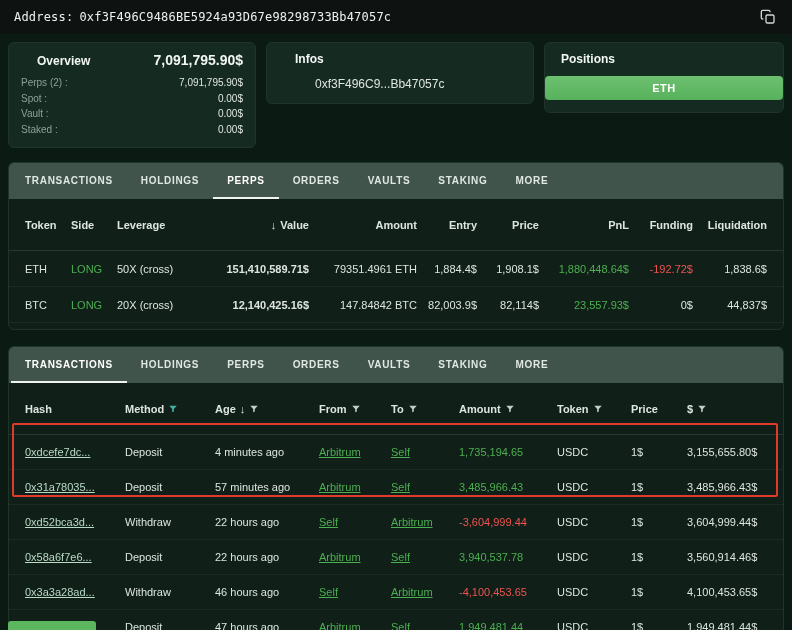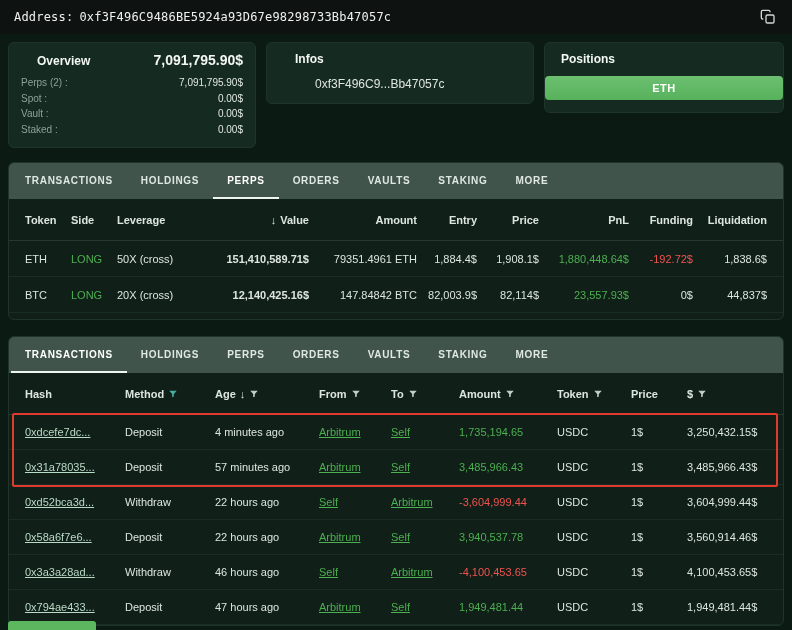--- a/index.html
+++ b/index.html
@@ -67,21 +67,21 @@
     display: flex; align-items: center; padding: 8px 14px;
     font-size: 10px; font-weight: 700; letter-spacing: .7px; color: #dfe8e3;
     border-bottom: 2px solid transparent; cursor: pointer; white-space: nowrap;
   }
   .tab.active { color: #ffffff; border-bottom-color: #eef4f1; }
 
   .grid-row { display: grid; align-items: center; padding: 0 16px; }
   .perps-grid { grid-template-columns: 46px 46px 80px 112px 108px 60px 62px 90px 64px 74px; }
   .tx-grid    { grid-template-columns: 100px 90px 104px 72px 68px 98px 74px 56px 1fr; }
 
-  .thead { height: 42px; border-bottom: 1px solid #26392f; }
+  .thead { height: 52px; border-bottom: 1px solid #26392f; }
   .th { font-size: 11px; font-weight: 700; color: #dde5e1; white-space: nowrap; }
   .body-row { height: 36px; border-bottom: 1px solid #1a2c23; font-size: 11px; }
   .tx-card .body-row { height: 35px; }
   .td { white-space: nowrap; color: #dde5e1; }
   .right { text-align: right; }
   .bold { font-weight: 700; }
   .green { color: #4caf50; }
   .red { color: #ef5350; }
 
   .hash-link { color: #b9dac6; text-decoration: underline; cursor: pointer; }
@@ -249,21 +249,21 @@
 
   <div class="grid-row tx-grid body-row">
     <span class="td"><a class="hash-link">0xdcefe7dc...</a></span>
     <span class="td">Deposit</span>
     <span class="td">4 minutes ago</span>
     <span class="td"><a class="green-link">Arbitrum</a></span>
     <span class="td"><a class="green-link">Self</a></span>
     <span class="td green">1,735,194.65</span>
     <span class="td">USDC</span>
     <span class="td">1$</span>
-    <span class="td">3,250,432.15$</span>
+    <span class="td">3,155,655.80$</span>
   </div>
 
   <div class="grid-row tx-grid body-row">
     <span class="td"><a class="hash-link">0x31a78035...</a></span>
     <span class="td">Deposit</span>
     <span class="td">57 minutes ago</span>
     <span class="td"><a class="green-link">Arbitrum</a></span>
     <span class="td"><a class="green-link">Self</a></span>
     <span class="td green">3,485,966.43</span>
     <span class="td">USDC</span>

